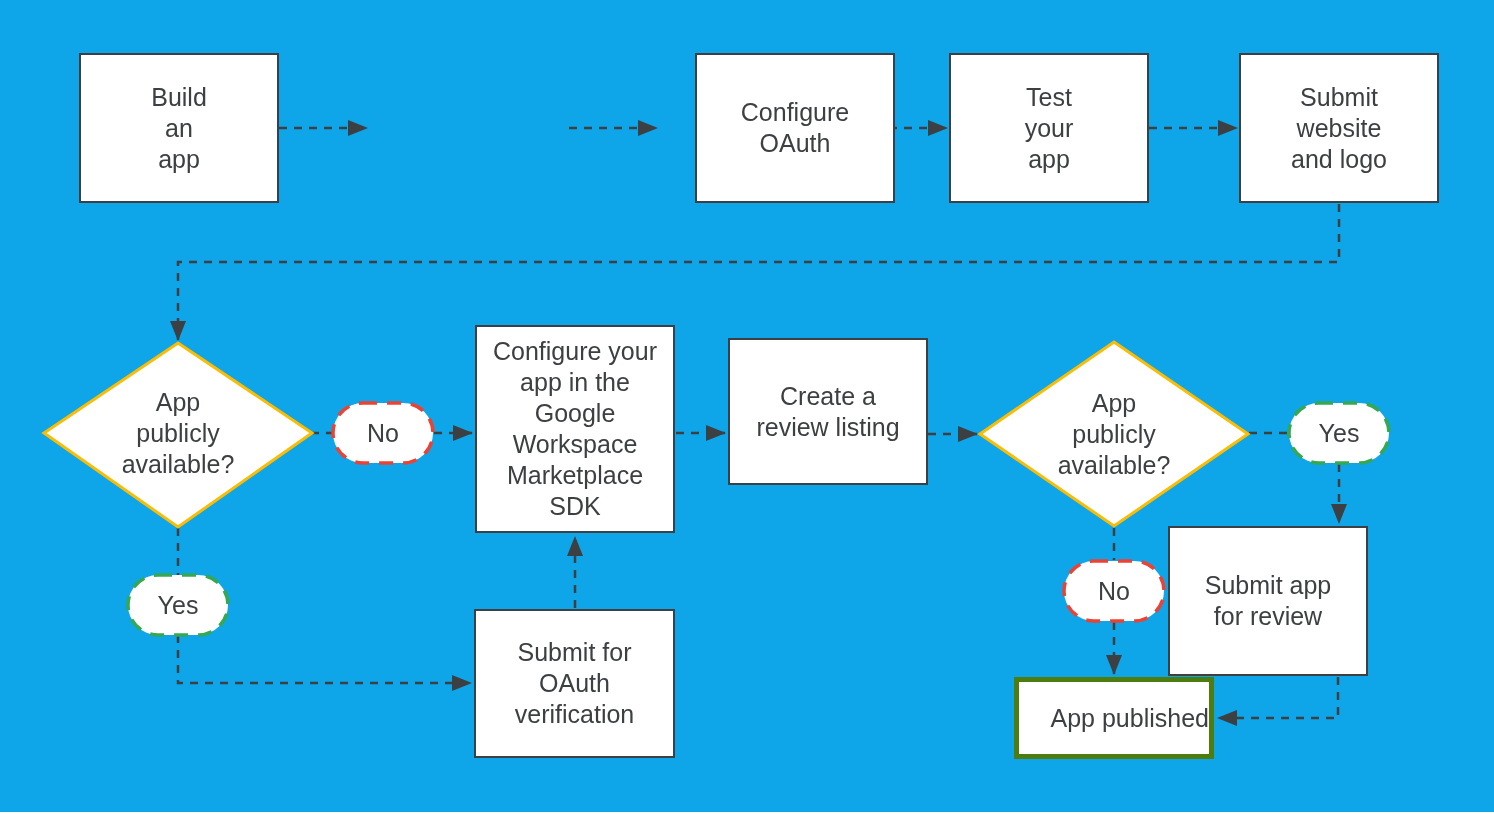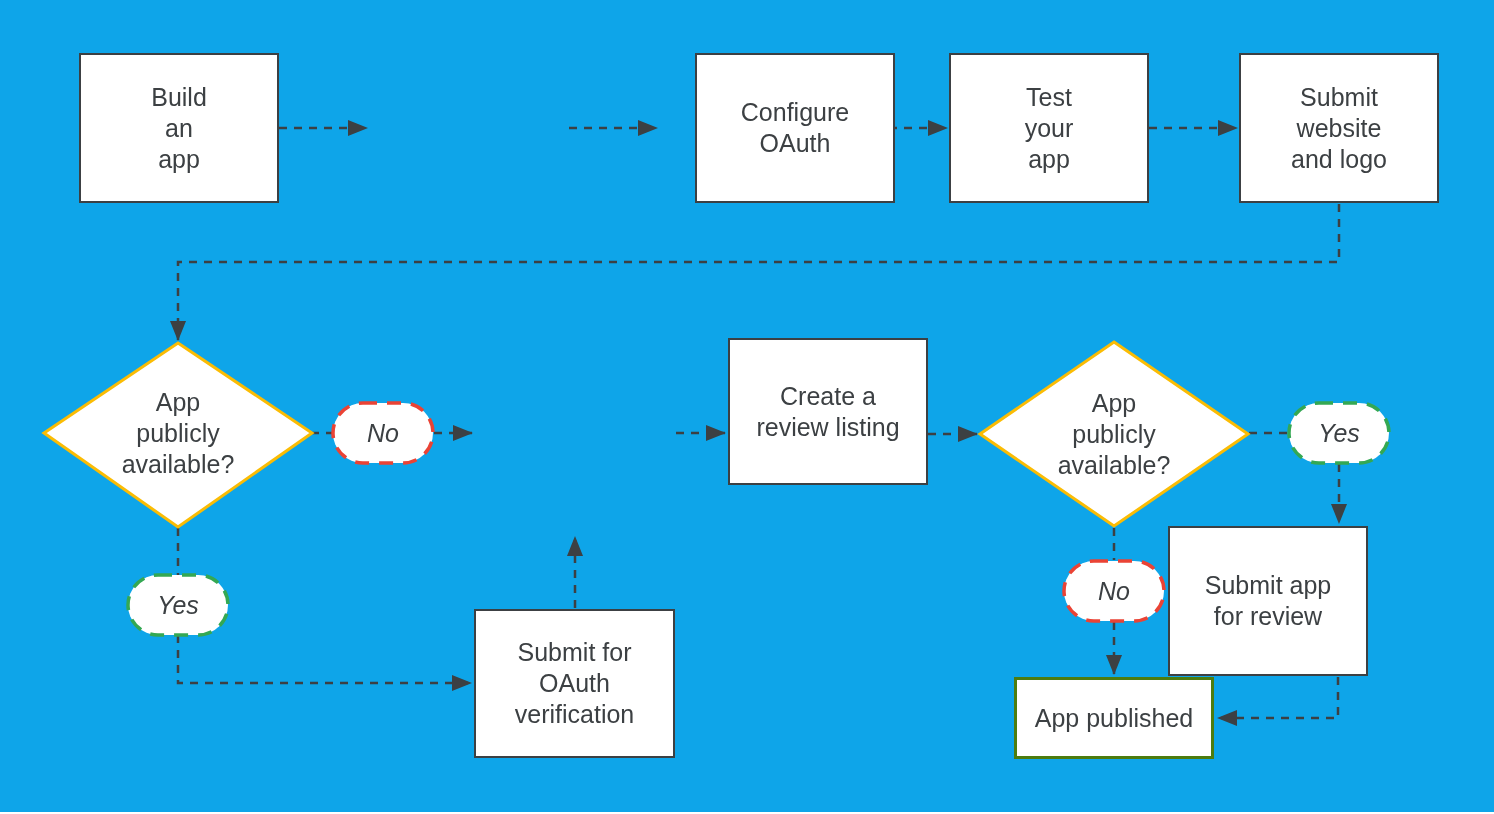--- a/index.html
+++ b/index.html
@@ -15,33 +15,33 @@
   .node{
     position:absolute;
     background:#ffffff;
     border:2px solid #3c4043;
     display:flex;flex-direction:column;
     align-items:center;justify-content:center;
     text-align:center;
     font-size:25px;line-height:31px;
     box-sizing:border-box;
   }
-  .node.published{border:3px solid #4d7c0f;}
+  .node.published{border:5px solid #4d7c0f;align-items:flex-end;}
   .dlabel{
     position:absolute;
     display:flex;flex-direction:column;
     align-items:center;justify-content:center;
     text-align:center;
     font-size:25px;line-height:31px;
   }
   .olabel{
     position:absolute;
     display:flex;align-items:center;justify-content:center;
     text-align:center;
-    font-size:25px;line-height:25px;font-style:italic;
+    font-size:25px;line-height:25px;
   }
   .ln{white-space:nowrap;}
 </style>
 </head>
 <body>
 
 <div class="stage">
 
   <svg class="wires" width="1494" height="814" viewBox="0 0 1494 814">
     <defs>
@@ -93,20 +93,28 @@
     <div class="ln">your</div>
     <div class="ln">app</div>
   </div>
 
   <div class="node" style="left:1239px;top:53px;width:200px;height:150px">
     <div class="ln">Submit</div>
     <div class="ln">website</div>
     <div class="ln">and logo</div>
   </div>
 
+  <div class="node" style="left:475px;top:325px;width:200px;height:208px">
+    <div class="ln">Configure your</div>
+    <div class="ln">app in the</div>
+    <div class="ln">Google</div>
+    <div class="ln">Workspace</div>
+    <div class="ln">Marketplace</div>
+    <div class="ln">SDK</div>
+  </div>
 
   <div class="node" style="left:728px;top:338px;width:200px;height:147px">
     <div class="ln">Create a</div>
     <div class="ln">review listing</div>
   </div>
 
   <div class="node" style="left:474px;top:609px;width:201px;height:149px">
     <div class="ln">Submit for</div>
     <div class="ln">OAuth</div>
     <div class="ln">verification</div>

